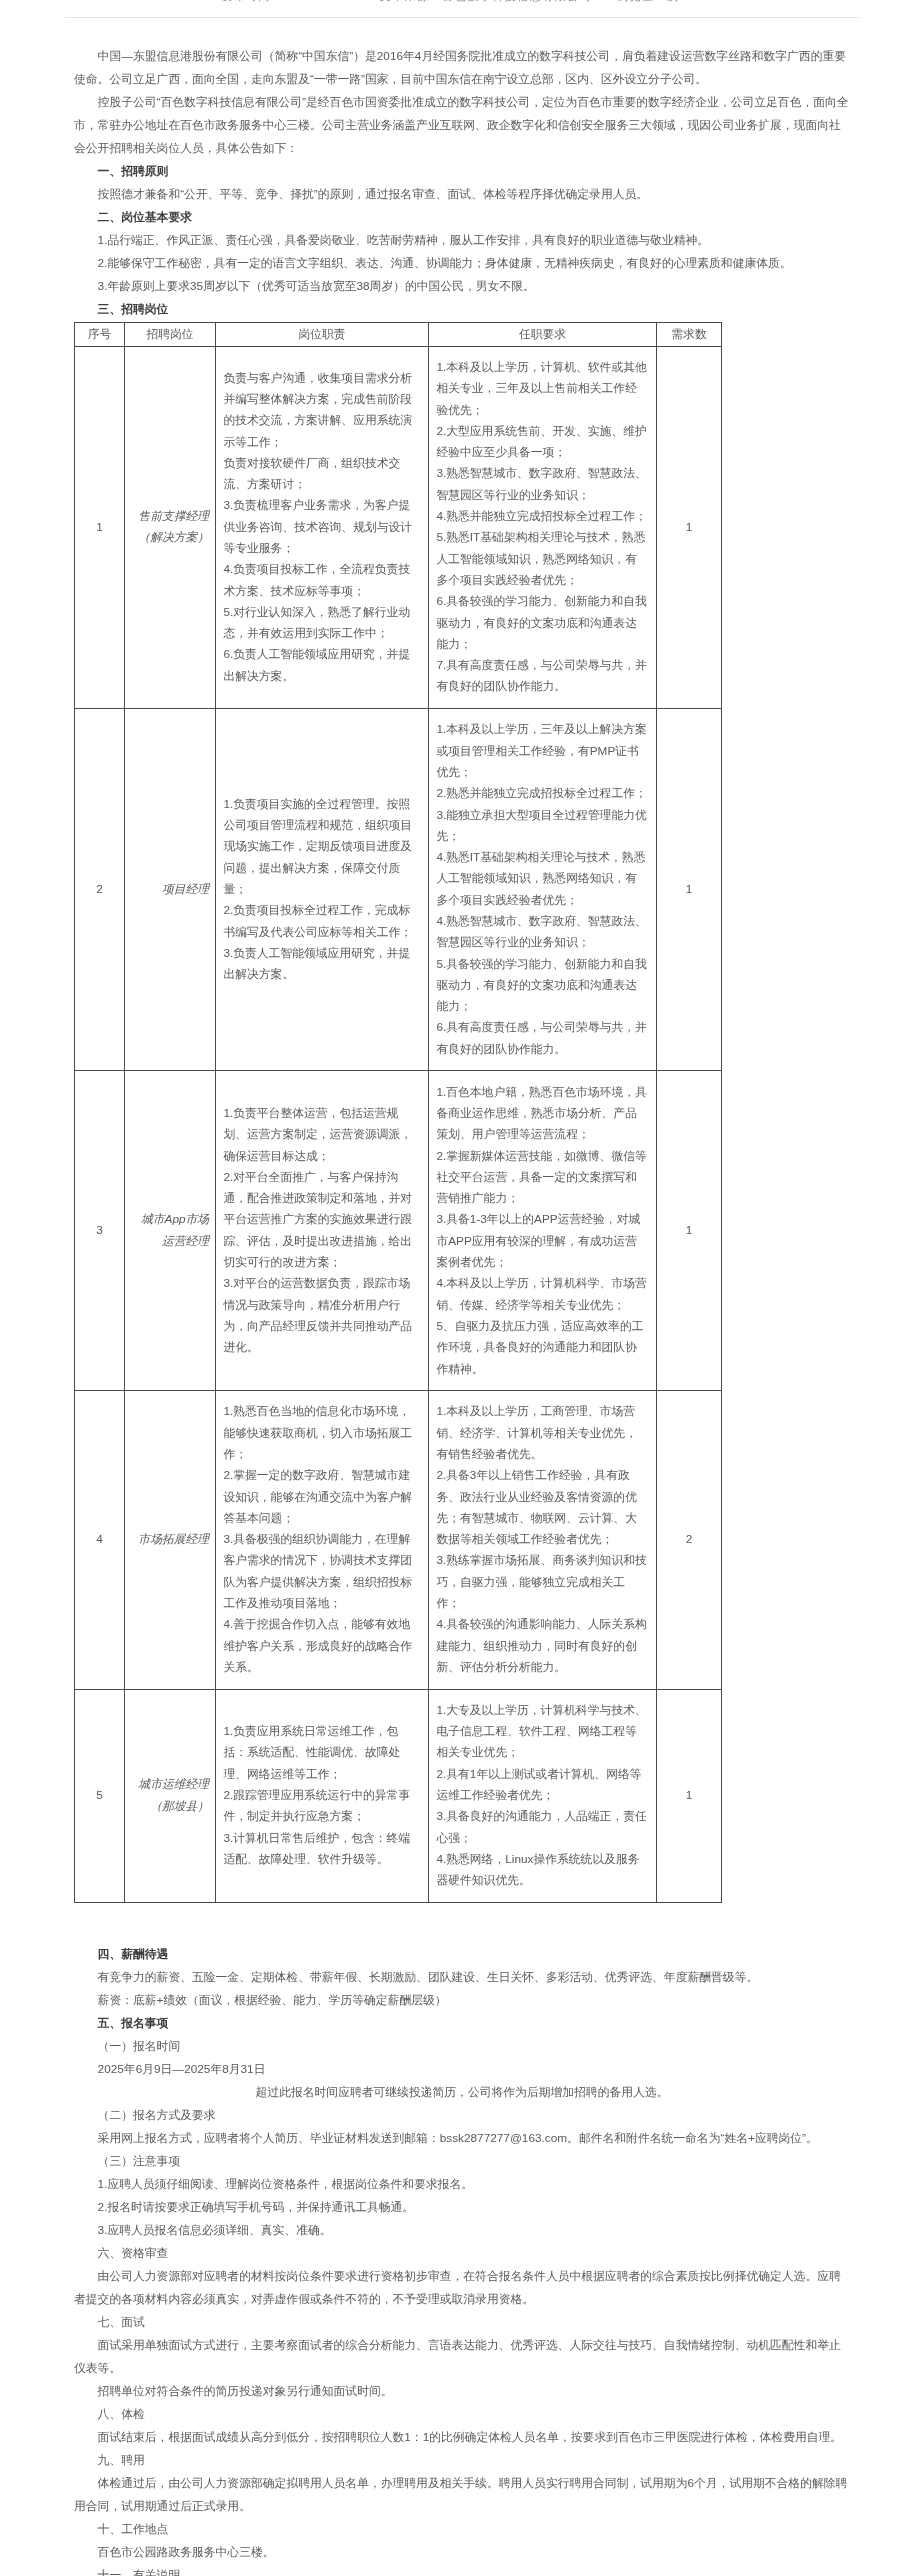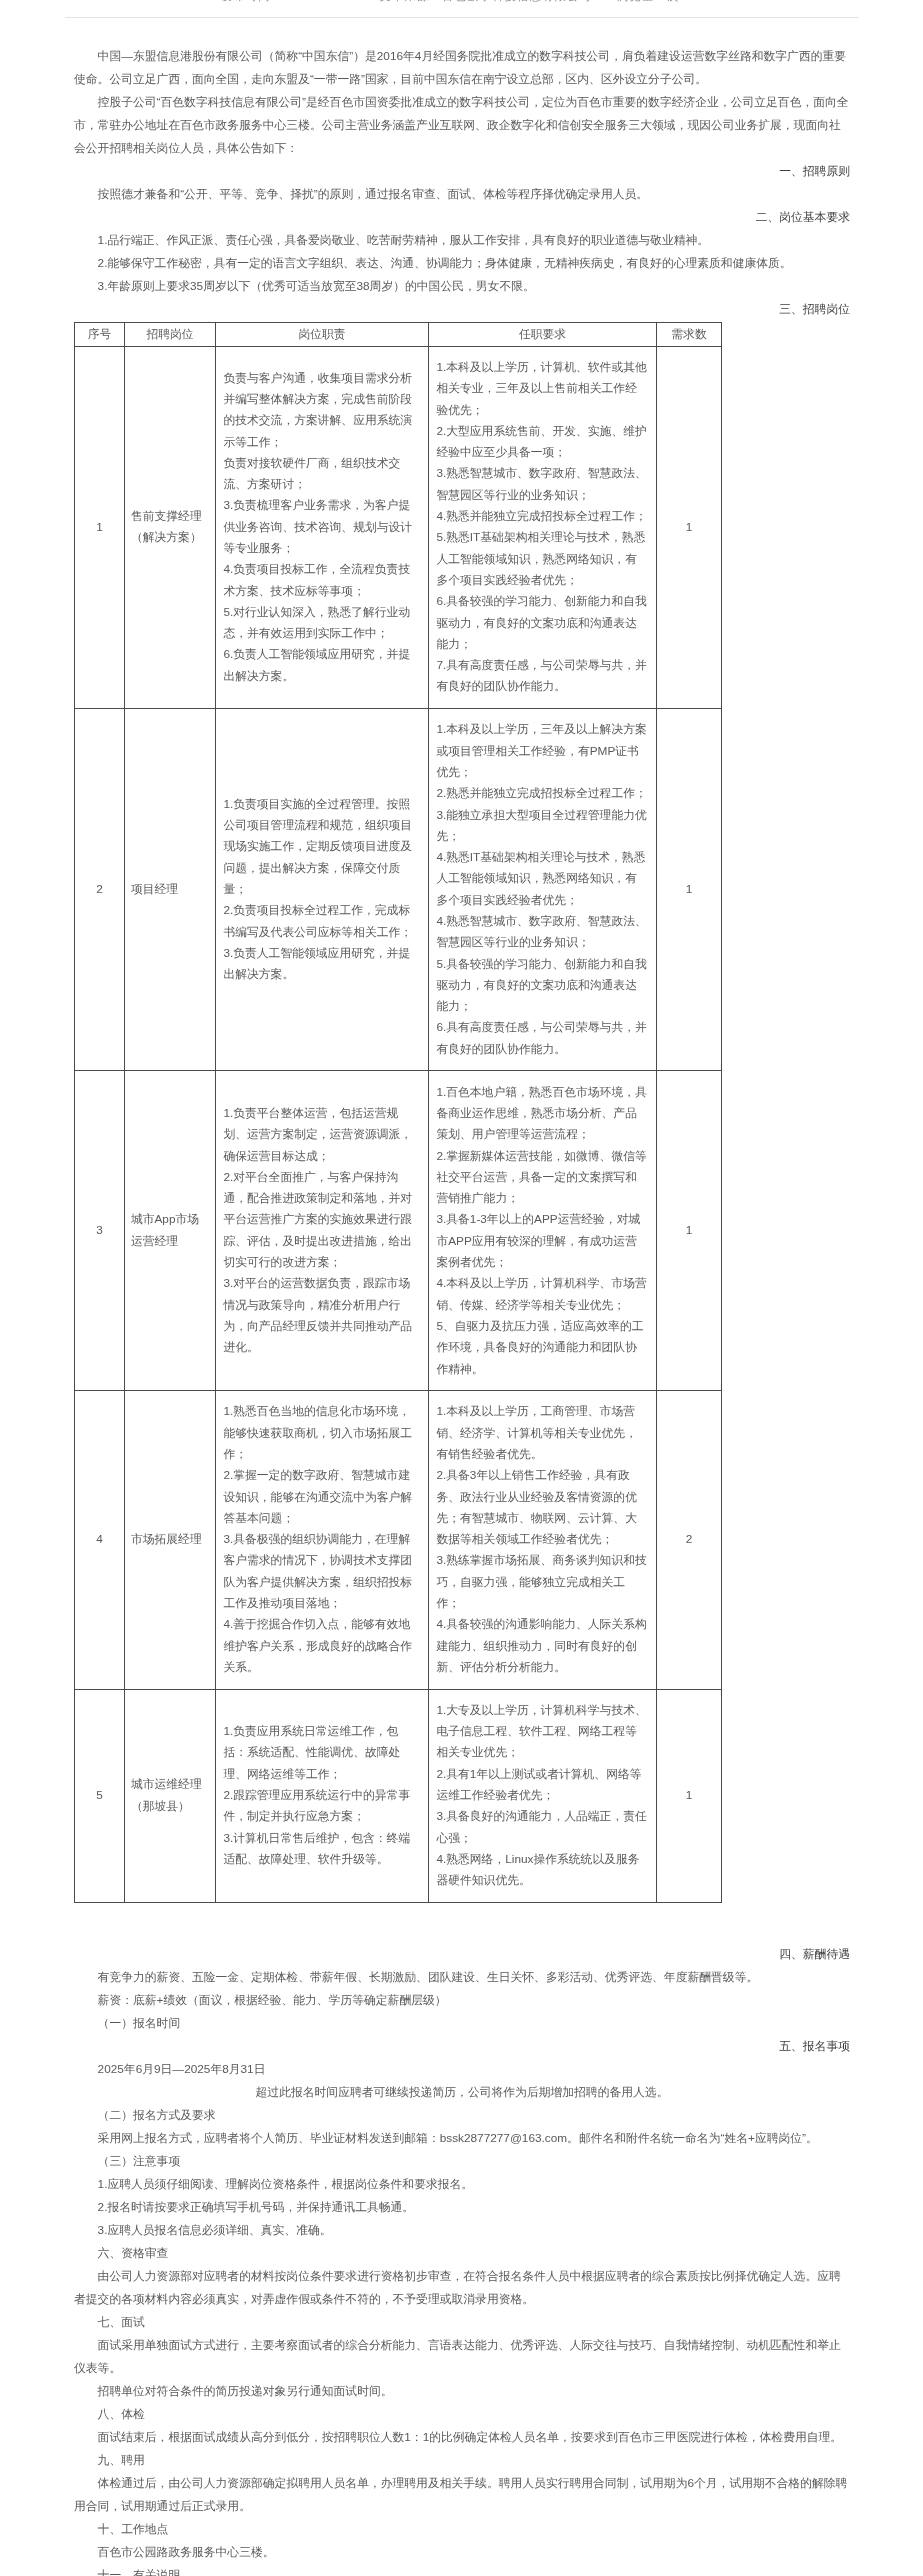--- a/index.html
+++ b/index.html
@@ -13,32 +13,32 @@
   .top-strip{height:9.6px;overflow:hidden;position:relative;}
   .top-strip span{
     position:absolute;left:221px;top:-11px;
     font-size:11px;color:#8b8b8b;white-space:nowrap;letter-spacing:1.5px;
   }
   .divider{border-top:0.7px solid #e4e4e4;margin:7.4px 65px 0 65px;height:0;}
   .content{margin:27px 74px 0 74px;font-size:11.8px;line-height:23px;}
   p{margin:0;}
   .para{text-indent:2em;}
   .noindent{text-indent:0;text-align:center;}
-  .hb{font-weight:normal;color:#3d3d3d;text-align:right;}
+  .hb{font-weight:bold;color:#3d3d3d;}
   .gap-top{margin-top:40px;}
   table.jobs{
     border-collapse:collapse;table-layout:fixed;
     width:648px;margin:0.7px 0 0 0;
     font-size:11.8px;color:#595959;
     border:1.5px solid #4a4a4a;
   }
   table.jobs th, table.jobs td{border:0.7px solid #4a4a4a;vertical-align:middle;}
   table.jobs th{font-weight:normal;height:22px;text-align:center;padding:0;color:#595959;margin-left:27px;}
   td.c-no{text-align:center;padding:0;}
-  td.c-title{text-align:left;padding:2.9px 5.9px;line-height:21.3px;}
+  td.c-title{text-align:right;padding:2.9px 5.9px;line-height:21.3px;font-style:italic;}
   td.c-text{padding:10.3px 7.4px;line-height:21.3px;white-space:pre-line;text-align:left;}
 </style>
 </head>
 <body>
 
 <div class="top-strip">
   <span>发布时间：2025-06-10　　文章来源：百色数字科技信息有限公司　　浏览量：次</span>
 </div>
 <div class="divider"></div>
 
@@ -146,22 +146,22 @@
 4.熟悉网络，Linux操作系统统以及服务器硬件知识优先。</td>
         <td class="c-no">1</td>
       </tr>
     </tbody>
   </table>
 
   <p class="para hb gap-top">四、薪酬待遇</p>
   <p class="para">有竞争力的薪资、五险一金、定期体检、带薪年假、长期激励、团队建设、生日关怀、多彩活动、优秀评选、年度薪酬晋级等。</p>
   <p class="para">薪资：底薪+绩效（面议，根据经验、能力、学历等确定薪酬层级）</p>
 
+  <p class="para hb">五、报名事项</p>
   <p class="para">（一）报名时间</p>
-  <p class="para hb">五、报名事项</p>
   <p class="para">2025年6月9日—2025年8月31日</p>
   <p class="noindent">超过此报名时间应聘者可继续投递简历，公司将作为后期增加招聘的备用人选。</p>
   <p class="para">（二）报名方式及要求</p>
   <p class="para">采用网上报名方式，应聘者将个人简历、毕业证材料发送到邮箱：bssk2877277@163.com。邮件名和附件名统一命名为“姓名+应聘岗位”。</p>
   <p class="para">（三）注意事项</p>
   <p class="para">1.应聘人员须仔细阅读、理解岗位资格条件，根据岗位条件和要求报名。</p>
   <p class="para">2.报名时请按要求正确填写手机号码，并保持通讯工具畅通。</p>
   <p class="para">3.应聘人员报名信息必须详细、真实、准确。</p>
 
   <p class="para">六、资格审查</p>

